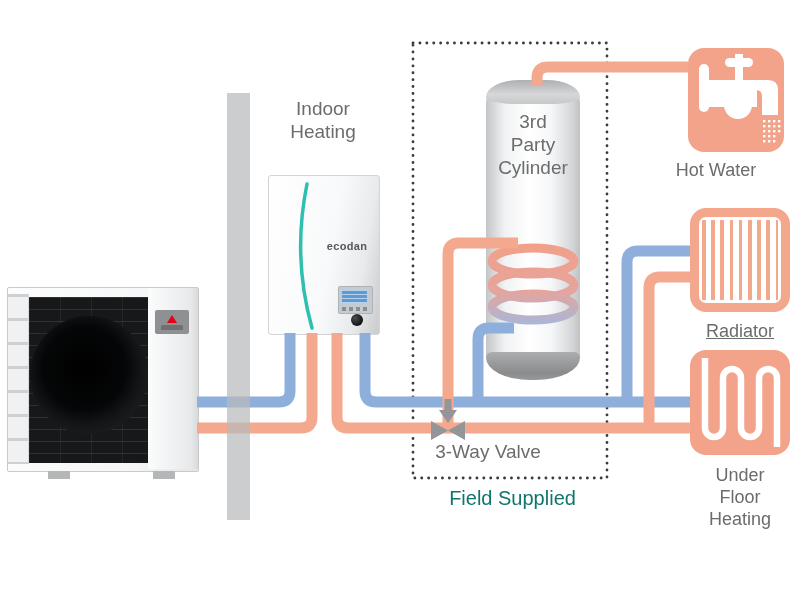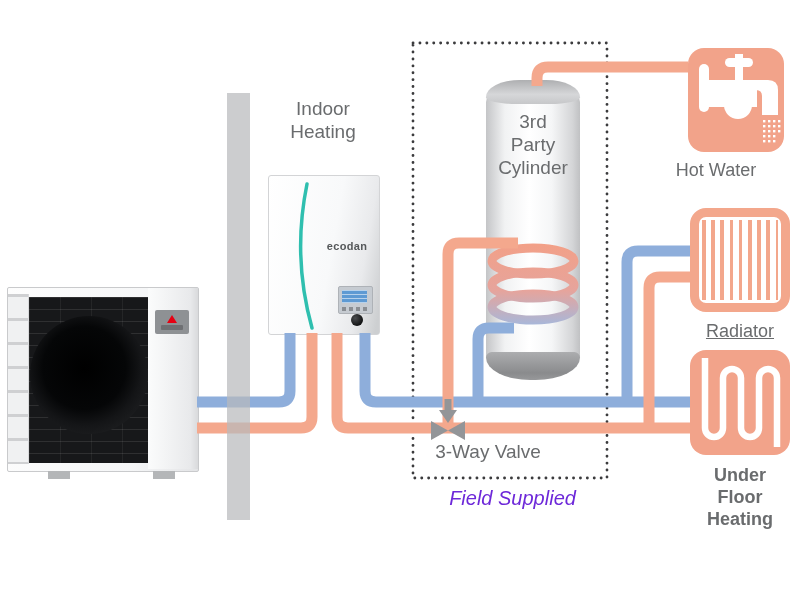--- a/index.html
+++ b/index.html
@@ -1,21 +1,21 @@
 <!DOCTYPE html>
 <html><head>
 <meta charset="utf-8">
 <style>
   html,body{margin:0;padding:0;background:#fff;}
   #stage{position:relative;width:800px;height:600px;background:#fff;overflow:hidden;
          font-family:"Liberation Sans",sans-serif;}
   
   .label{position:absolute;color:#6A6C6E;text-align:center;font-size:18px;line-height:22px;z-index:40;}
   .label.big{font-size:19px;line-height:23px;}
-  .label.italic{font-style:italic;font-size:20px;color:#6d28d9;}
+  .label.italic{font-size:20px;color:#0f766e;}
   
   .equip{position:absolute;z-index:10;}
   
   #outdoor{left:7px;top:287px;width:190px;height:183px;background:linear-gradient(100deg,#FDFDFD 0%,#F5F6F7 70%,#E3E4E6 100%);border:1px solid #C9CACC;border-radius:2px;}
   #outdoor .louvers{position:absolute;left:0;top:6px;width:20px;height:170px;
       background:repeating-linear-gradient(180deg,#CFD0D2 0 3px,#F0F1F2 3px 24px);border-right:1px solid #D8D9DB;}
   #outdoor .grille{position:absolute;left:21px;top:9px;width:124px;height:166px;background:#17181A;
       background-image:repeating-linear-gradient(180deg,rgba(255,255,255,0.10) 0 1px,transparent 1px 12px),
                        repeating-linear-gradient(90deg,rgba(255,255,255,0.06) 0 1px,transparent 1px 31px);}
   #outdoor .fan{position:absolute;left:22px;top:28px;width:118px;height:118px;border-radius:50%;
@@ -191,19 +191,19 @@
   </div>
 
   <div class="label big" style="left:410px;top:440px;width:156px;">3-Way Valve</div>
 
   <div class="label italic" style="left:415px;top:487px;width:195px;">Field Supplied</div>
 
   <div class="label" style="left:668px;top:159px;width:96px;">Hot Water</div>
 
   <div class="label" style="left:690px;top:320px;width:100px;text-decoration:underline;">Radiator</div>
 
-  <div class="label" style="left:690px;top:464px;width:100px;font-weight:bold;">
+  <div class="label" style="left:690px;top:464px;width:100px;">
     <div>Under</div>
     <div>Floor</div>
     <div>Heating</div>
   </div>
 
 </div>
 
 </body></html>

